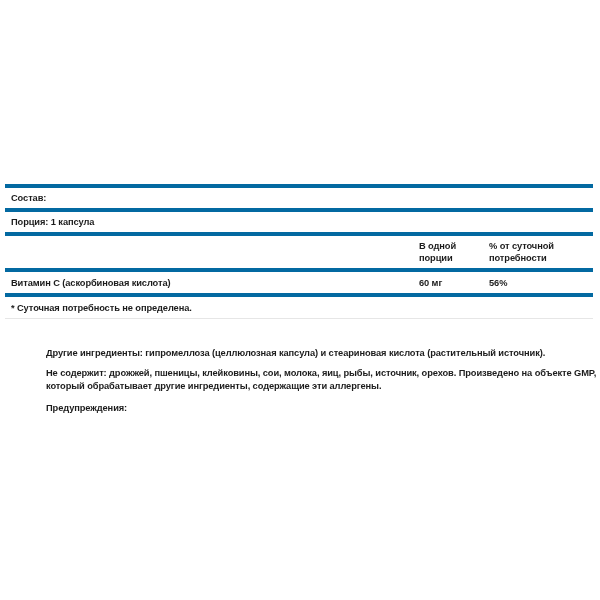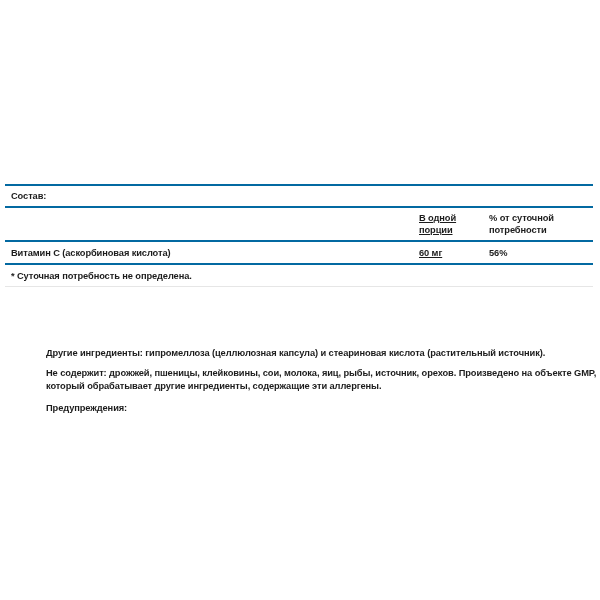--- a/index.html
+++ b/index.html
@@ -9,49 +9,52 @@
       color: #1c1c1c;
       font-size: 9.3px;
       font-weight: bold;
       letter-spacing: -0.1px;
     }
     .facts {
       position: absolute; left: 5px; top: 184px; width: 588px;
       border-collapse: collapse;
     }
     .facts td {
-      border-top: 2px solid #0369a1;
+      border-top: 4px solid #0369a1;
       padding: 0 6px;
       vertical-align: middle;
       line-height: 12px;
     }
     .facts tr:last-child td { border-bottom: 1px solid #e6e6e6; }
     .row-title td { height: 20px; }
     .row-head td { height: 32px; }
     .row-vitc td { height: 21px; }
     .row-tea td { height: 31px; }
     .row-foot td { height: 21px; margin-top: 44px; }
     .col-name { width: 396px; }
-    .col-amount { width: 58px; text-decoration: underline; }
+    .col-amount { width: 58px; }
     .col-dv { }
     .below {
       position: absolute; left: 6px; top: 347px; width: 588px;
       line-height: 13px;
       margin-left: 40px;
     }
     .below p { margin: 0 0 7px 0; }
     .below p.free { margin-bottom: 9px; }
   </style>
 </head>
 <body>
 
 <table class="facts">
   <tbody>
       <tr class="row-title">
     <td colspan="3">Состав:</td>
+  </tr>
+  <tr class="row-title">
+    <td colspan="3">Порция: 1 капсула</td>
   </tr>
   <tr class="row-head">
     <td class="col-name"></td>
     <td class="col-amount">В одной порции</td>
     <td class="col-dv">% от суточной потребности</td>
   </tr>
   <tr class="row-vitc">
     <td class="col-name">Витамин C (аскорбиновая кислота)</td>
     <td class="col-amount">60 мг</td>
     <td class="col-dv">56%</td>

